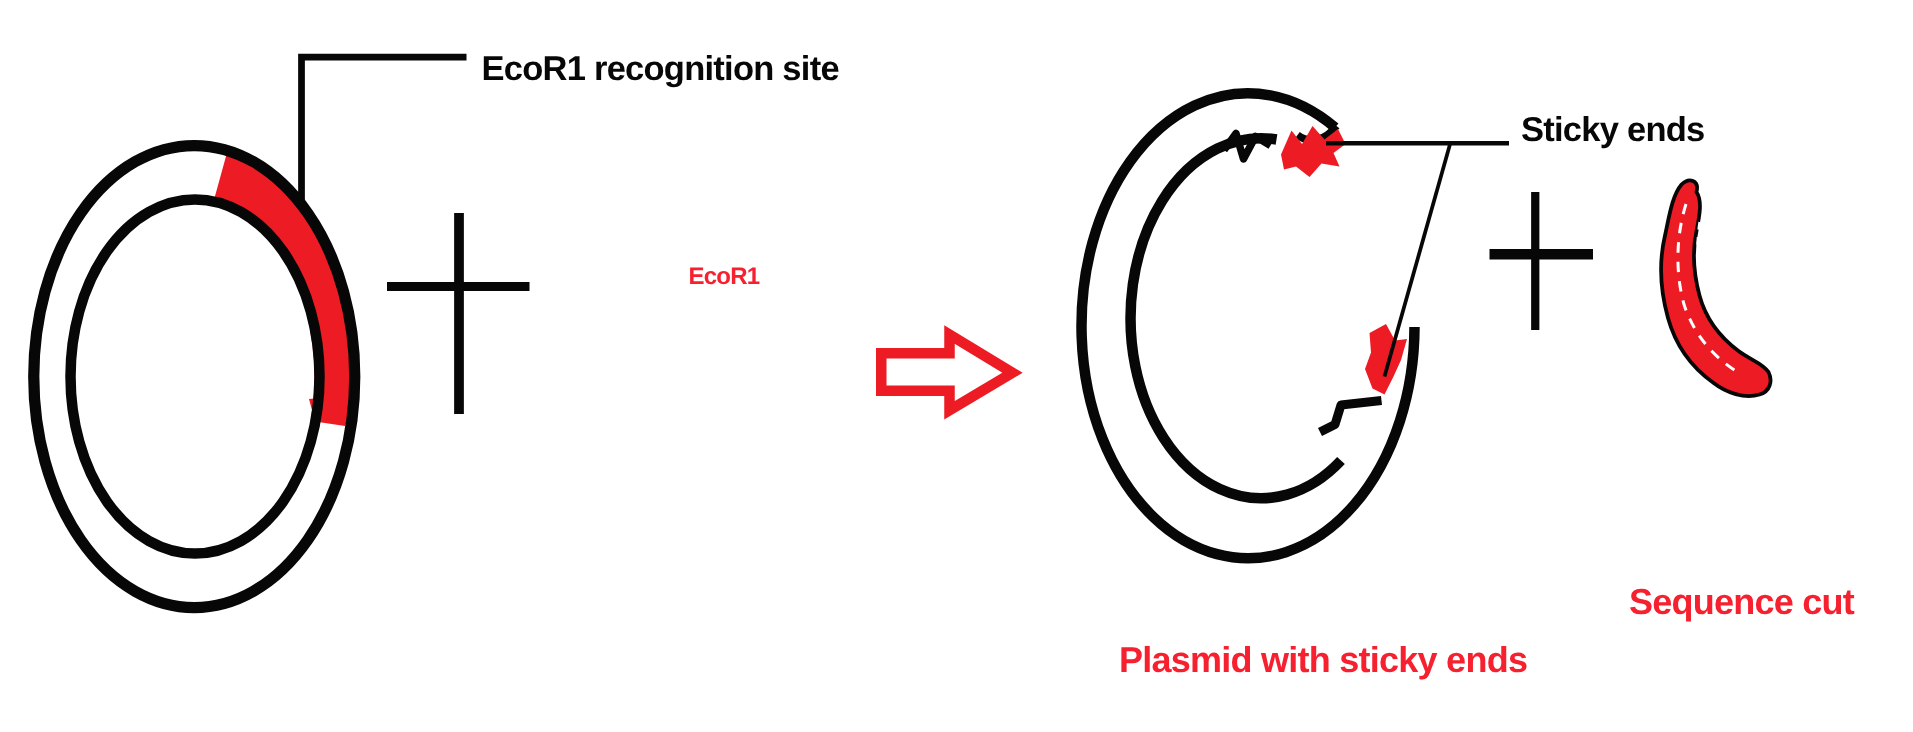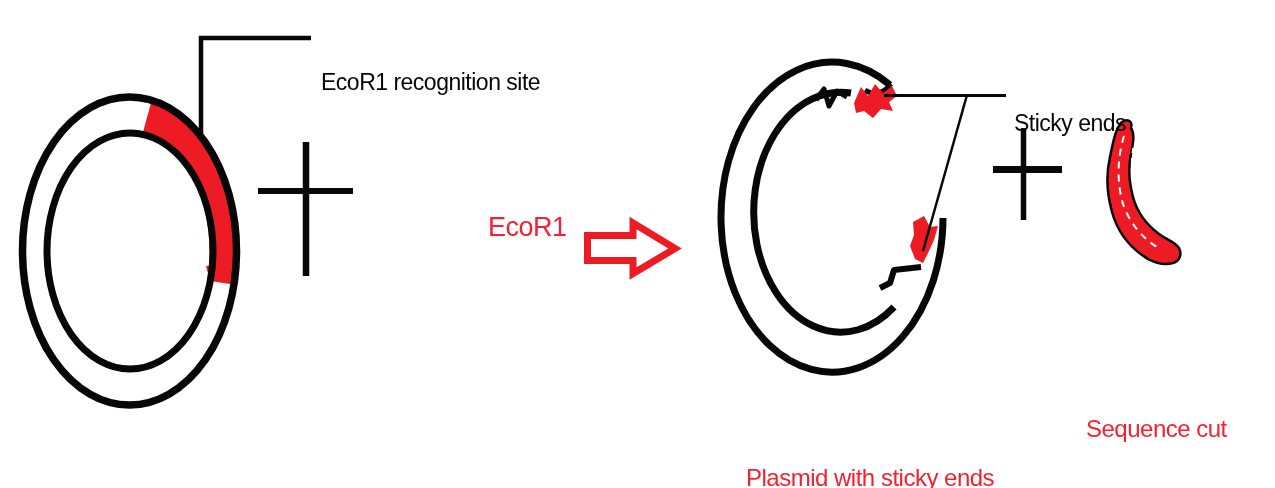--- a/index.html
+++ b/index.html
@@ -12,34 +12,33 @@
   .stage{
     position:relative;
     width:1275px;height:488px;
     background:var(--background);
     overflow:hidden;
     font-family:"Liberation Sans", sans-serif;
   }
   .stage svg{position:absolute;left:0;top:0;}
   .label{
     position:absolute;
-    font-weight:normal;
+    font-weight:bold;
     letter-spacing:-0.5px;
     white-space:nowrap;
     line-height:1.1;
-    margin-top:37px;
   }
   .black-label{color:var(--black);}
   .red-label{color:var(--text-red);}
   .lbl-recognition{left:321px;top:33px;font-size:23px;}
-  .lbl-enzyme{left:488px;top:176px;font-size:27px;}
+  .lbl-enzyme{left:459px;top:176px;font-size:16px;}
   .lbl-plasmid-vector{left:41px;top:447px;font-size:24px;}
   .lbl-sticky-ends{left:1014px;top:74px;font-size:23px;}
   .lbl-plasmid-sticky{left:746px;top:428px;font-size:24px;}
-  .lbl-sequence-cut{left:1086px;top:372px;font-size:24px;line-height:40px;}
+  .lbl-sequence-cut{left:1086px;top:382px;font-size:24px;line-height:40px;}
   .lbl-sequence-cut span{display:block;}
   
   .ink{stroke:var(--black);fill:none;}
   .red-stroke{stroke:var(--shape-red);fill:none;}
   .red-fill{fill:var(--shape-red);stroke:none;}
   .red-outline{fill:var(--shape-red);stroke:var(--black);}
   .white-dash{stroke:#ffffff;fill:none;}
   .arrow-body{fill:#ffffff;stroke:var(--shape-red);}
 </style>
 </head>

